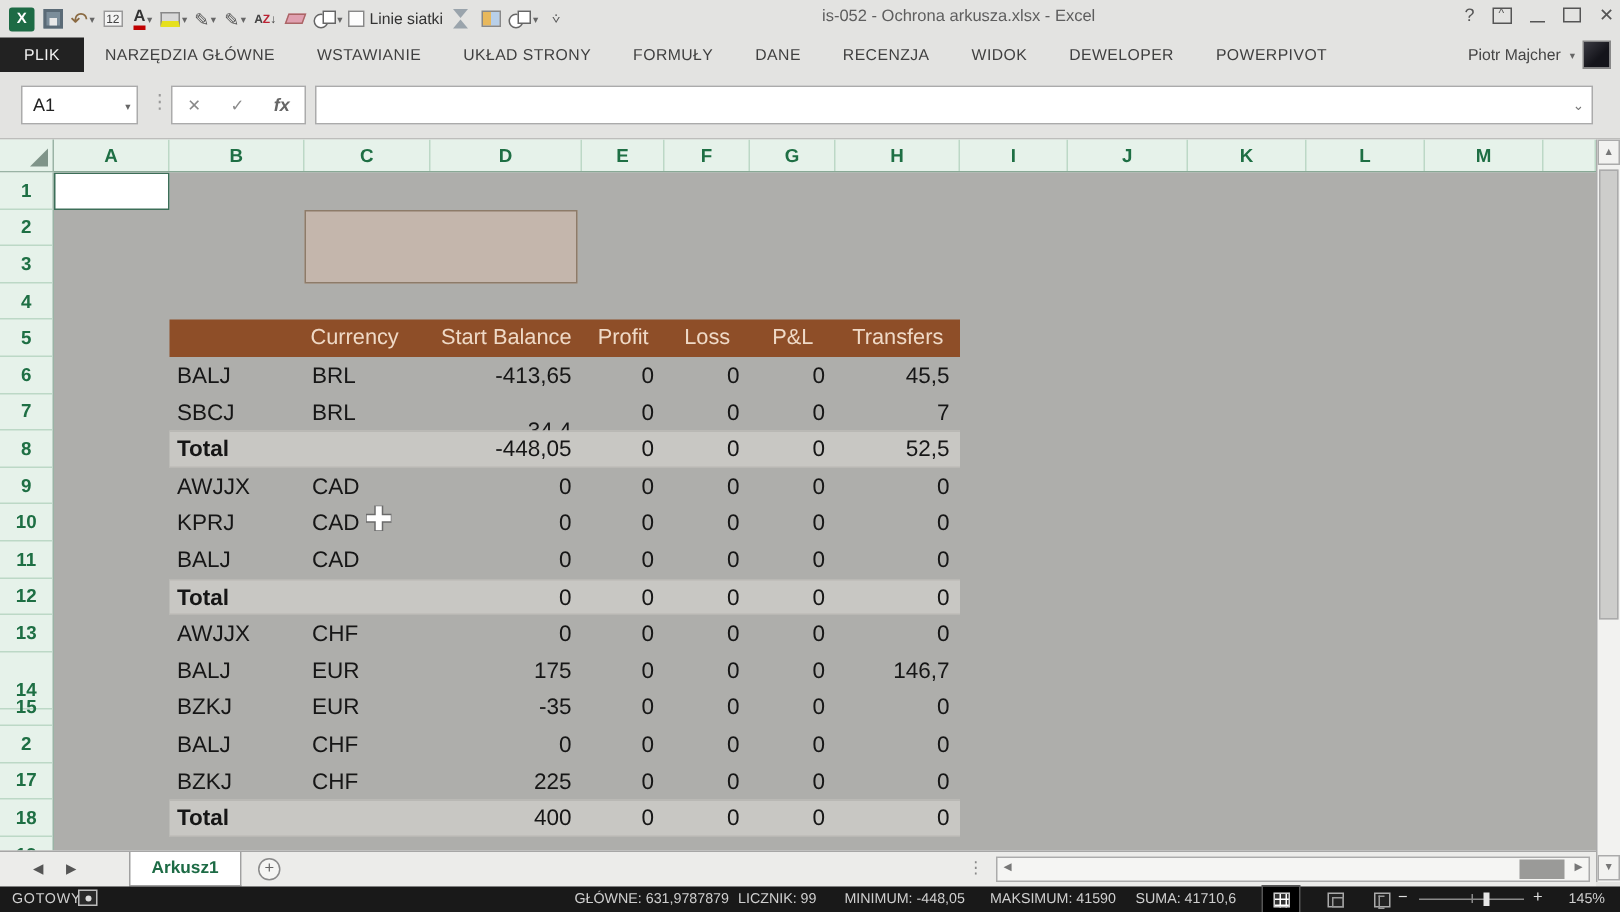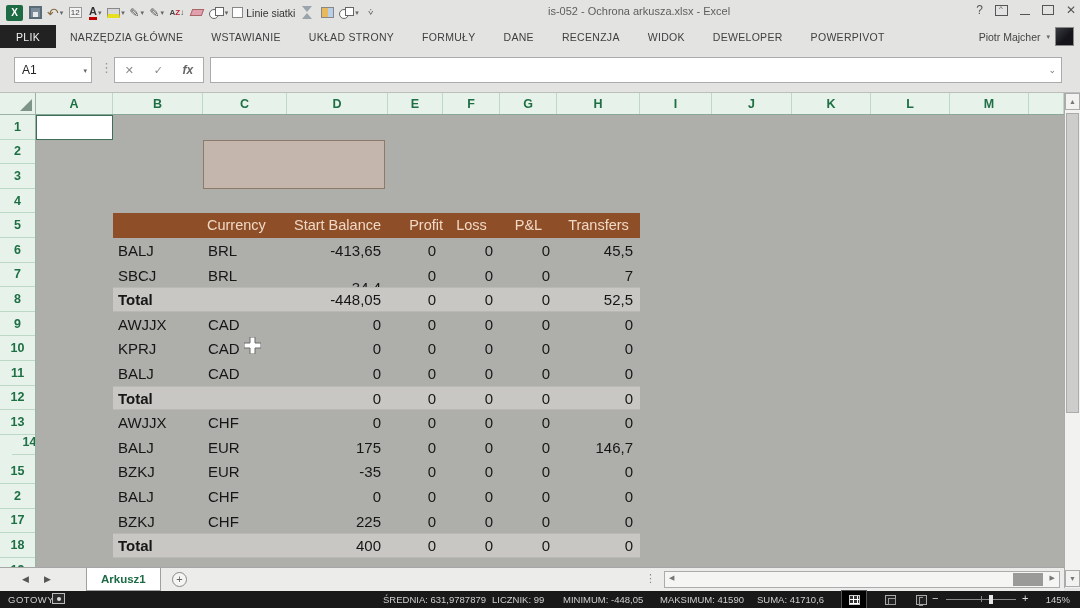--- a/index.html
+++ b/index.html
@@ -269,35 +269,35 @@
       <div class="rh" style="top: 73.8px; height: 24.6px;">4</div>
       <div class="rh" style="top: 98.4px; height: 24.6px;">5</div>
       <div class="rh" style="top: 123px; height: 24.6px;">6</div>
       <div class="rh" style="top: 147.6px; height: 24.6px;">7</div>
       <div class="rh" style="top: 172.2px; height: 24.6px;">8</div>
       <div class="rh" style="top: 196.8px; height: 24.6px;">9</div>
       <div class="rh" style="top: 221.4px; height: 24.6px;">10</div>
       <div class="rh" style="top: 246px; height: 24.6px;">11</div>
       <div class="rh" style="top: 270.6px; height: 24.6px;">12</div>
       <div class="rh" style="top: 295.2px; height: 24.6px;">13</div>
-      <div class="rh" style="top: 315px; height: 24.6px; margin-left: 12px;">14</div>
+      <div class="rh" style="top: 333px; height: 24.6px;">14</div>
       <div class="rh" style="top: 344.4px; height: 24.6px;">15</div>
       <div class="rh" style="top: 369px; height: 24.6px;">2</div>
       <div class="rh" style="top: 393.6px; height: 24.6px;">17</div>
       <div class="rh" style="top: 418.2px; height: 24.6px;">18</div>
       <div class="rh" style="top: 442.8px; height: 24.6px;">19</div>
     </div>
   <div class="cells" id="cells">
       <div class="selcell" style="left: 0px; top: 0px; width: 77px; height: 24.6px;"></div>
       <div class="clientbox" style="left: 167px; top: 24.6px; width: 182px; height: 49.2px;">
       </div>
       <div class="thead" style="left: 77px; top: 98.4px; width: 527px; height: 24.6px;"></div>
       <div class="thcell" style="left: 167px; top: 98.4px; width: 84px; text-align: left; padding-left: 4px;">Currency</div>
       <div class="thcell" style="left: 251px; top: 98.4px; width: 101px; text-align: center; padding-left: 0px;">Start Balance</div>
-      <div class="thcell" style="left: 352px; top: 98.4px; width: 55px; text-align: right; padding-left: 0px;">Profit</div>
+      <div class="thcell" style="left: 352px; top: 98.4px; width: 55px; text-align: center; padding-left: 0px;">Profit</div>
       <div class="thcell" style="left: 407px; top: 98.4px; width: 57px; text-align: center; padding-left: 0px;">Loss</div>
       <div class="thcell" style="left: 464px; top: 98.4px; width: 57px; text-align: center; padding-left: 0px;">P&amp;L</div>
       <div class="thcell" style="left: 521px; top: 98.4px; width: 83px; text-align: center; padding-left: 0px;">Transfers</div>
       <div class="cell txt" style="left: 77px; top: 123px; width: 90px;">BALJ</div>
       <div class="cell txt" style="left: 167px; top: 123px; width: 84px;">BRL</div>
       <div class="cell num" style="left: 251px; top: 123px; width: 101px;">-413,65</div>
       <div class="cell num" style="left: 352px; top: 123px; width: 55px;">0</div>
       <div class="cell num" style="left: 407px; top: 123px; width: 57px;">0</div>
       <div class="cell num" style="left: 464px; top: 123px; width: 57px;">0</div>
       <div class="cell num" style="left: 521px; top: 123px; width: 83px;">45,5</div>
@@ -426,20 +426,20 @@
         <span class="vb-brk"></span>
       </div>
     <span class="zsign" style="left:932px;">−</span>
     <div class="zoomctrl" style="left:946px; width:70px;">
       <div class="zline"></div>
         <div class="zmid"></div>
       <div class="zthumb"></div>
     </div>
     <span class="zsign" style="left:1022px;">+</span>
     <span class="sb-zoom">145%</span>
-  <span class="sb-stat" style="left: 383px;">ŚREDNIA: 631,9787879</span>
+  <span class="sb-stat" style="left: 383px;">GŁÓWNE: 631,9787879</span>
       <span class="sb-stat" style="left: 492px;">LICZNIK: 99</span>
       <span class="sb-stat" style="left: 563px;">MINIMUM: -448,05</span>
       <span class="sb-stat" style="left: 660px;">MAKSIMUM: 41590</span>
       <span class="sb-stat" style="left: 757px;">SUMA: 41710,6</span>
     </div>
 
 </div>
 
 </body></html>

